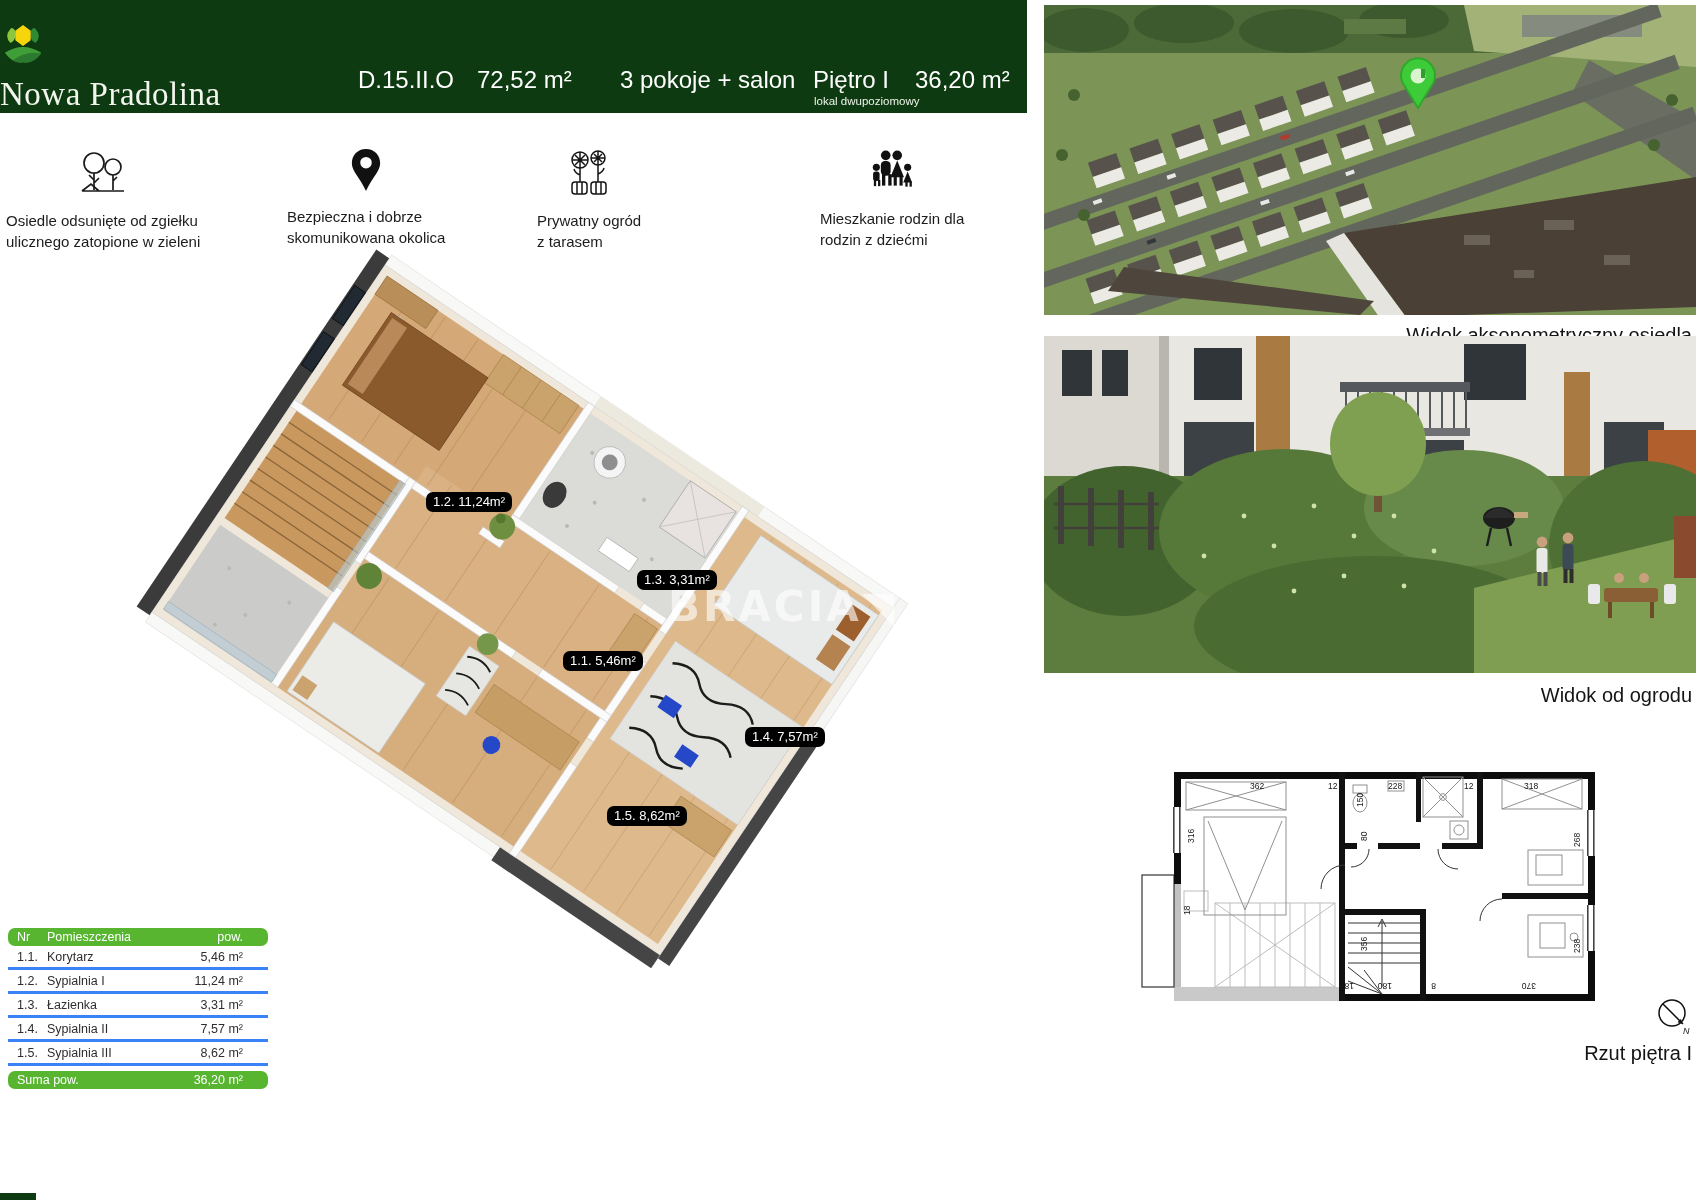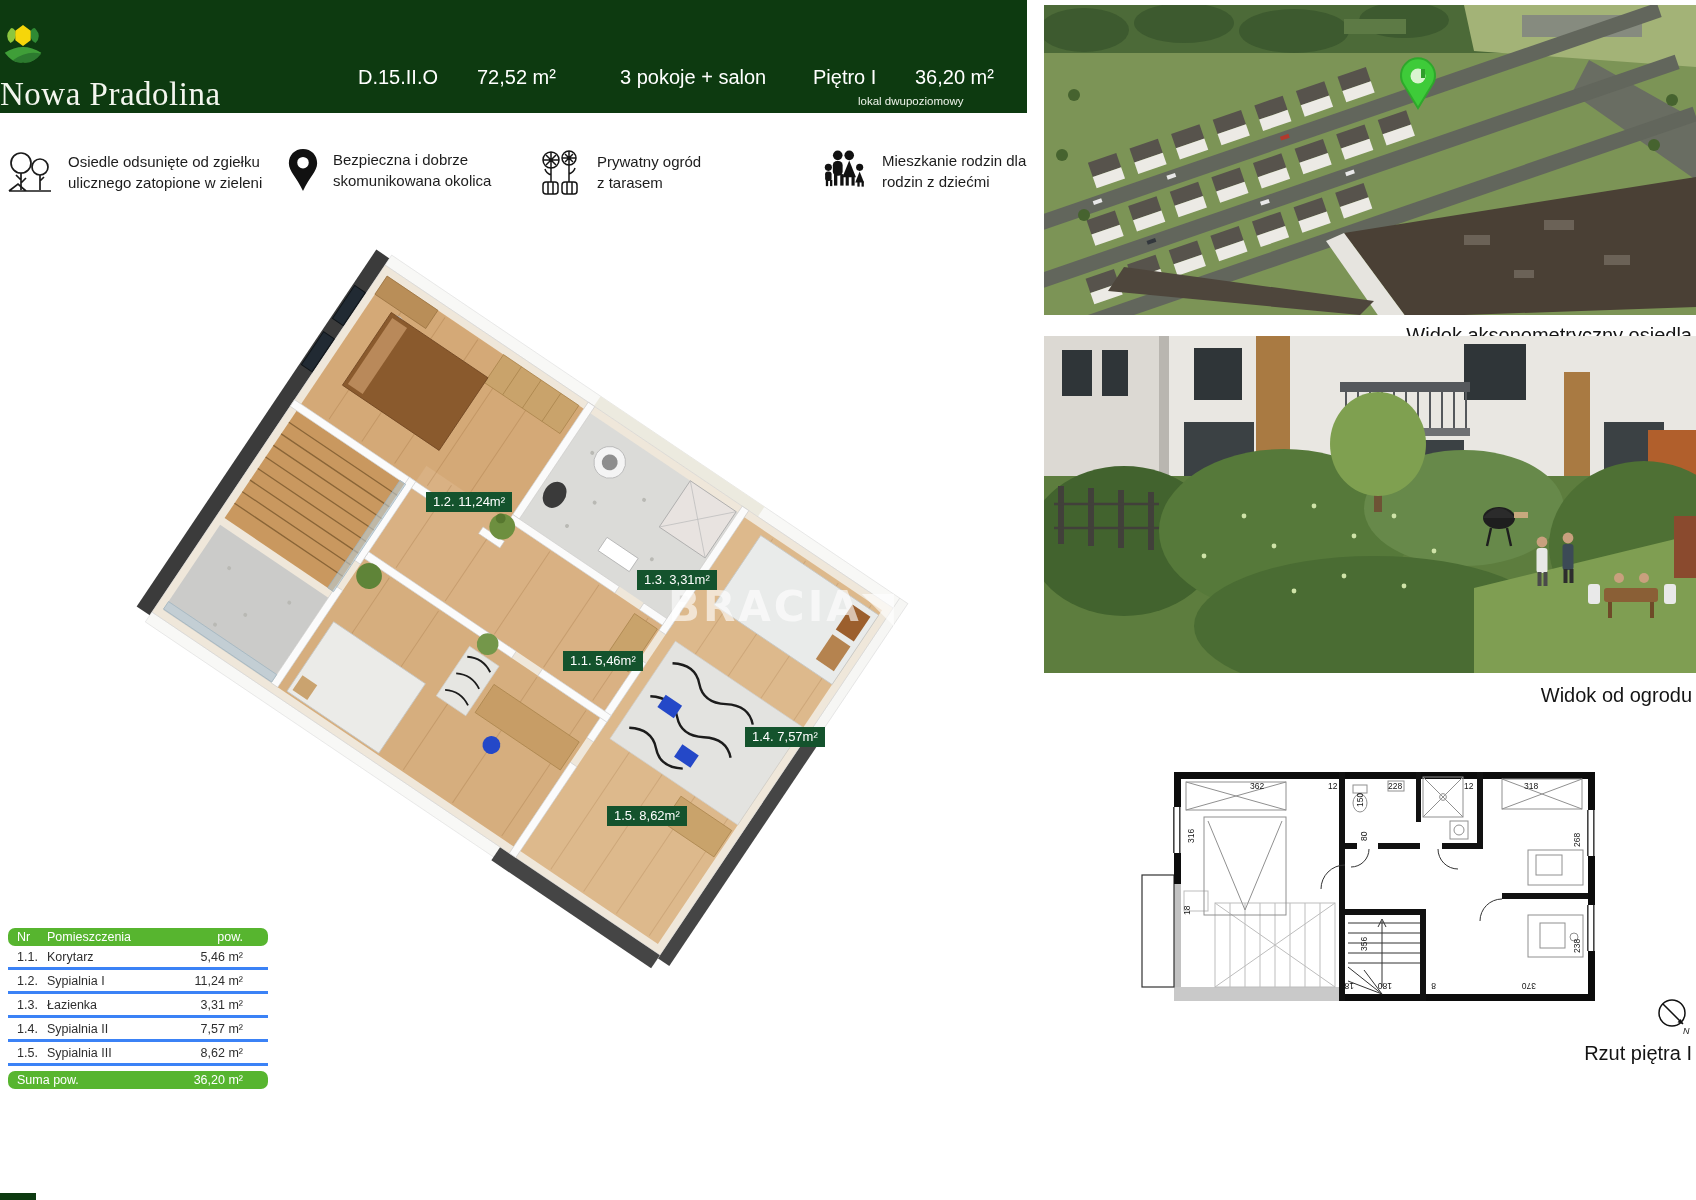--- a/index.html
+++ b/index.html
@@ -3,31 +3,31 @@
 <meta charset="utf-8">
 <style>
   html,body{margin:0;padding:0;}
   body{width:1696px;height:1200px;position:relative;background:#fff;
        font-family:"Liberation Sans",sans-serif;overflow:hidden;}
 
   
   .header-bar{position:absolute;left:0;top:0;width:1027px;height:113px;background:#0d3a10;color:#fff;}
   .brand-block{position:absolute;left:0;top:22px;width:268px;text-align:left;}
   .brand-name{font-family:"Liberation Serif",serif;font-size:33px;color:#f3f6ee;letter-spacing:.5px;margin-top:2px;}
-  .spec{position:absolute;top:66px;font-size:20px;color:#fff;white-space:nowrap;}
+  .spec{position:absolute;top:66px;font-size:24px;color:#fff;white-space:nowrap;}
   .spec-sub{position:absolute;top:95px;font-size:11.5px;color:#eef4ea;white-space:nowrap;}
 
   
-  .feature{position:absolute;top:148px;display:flex;align-items:center;gap:14px;}
+  .feature{position:absolute;top:148px;display:flex;align-items:center;gap:14px;flex-direction:column;}
   .feature .txt{font-size:15px;line-height:21px;color:#1c1c1c;}
 
   
   .plan3d-wrap{position:absolute;left:120px;top:230px;width:800px;height:760px;}
-  .room-label{position:absolute;background:#14532d;color:#fff;font-size:13px;line-height:20px;
-              padding:0 7px;white-space:nowrap;}
+  .room-label{position:absolute;background:#000000;color:#fff;font-size:13px;line-height:20px;
+              padding:0 7px;white-space:nowrap;border-radius:7px;}
   .watermark{position:absolute;left:548px;top:352px;font-family:"DejaVu Sans",sans-serif;
              font-weight:bold;font-size:42px;letter-spacing:3px;color:rgba(255,255,255,.62);white-space:nowrap;}
 
   
   .room-table{position:absolute;left:8px;top:928px;width:260px;font-size:12.5px;color:#2e2e2e;}
   .rt-row{display:flex;align-items:center;height:21px;border-bottom:3px solid #3b82f6;}
   .rt-head,.rt-total{background:#57b52f;color:#fff;height:18px;border-bottom:none;border-radius:7px;}
   .rt-total{margin-top:5px;}
   .rt-nr{width:30px;padding-left:9px;}
   .rt-name{flex:1;}
@@ -50,21 +50,21 @@
       <polygon points="23,3 31,9 31,19 23,25 15,19 15,9" fill="#f6d60a"></polygon>
       <path d="M4 32 Q23 20 42 32 Q33 44 23 42 Q13 44 4 32 Z" fill="#3f9e38"></path>
       <path d="M12 40 Q27 29 42 33 Q33 44 23 42 Q17 43 12 40 Z" fill="#2c7a2f"></path>
     </svg>
     <div class="brand-name">Nowa Pradolina</div>
   </div>
   <div class="spec" style="left:358px">D.15.II.O</div>
   <div class="spec" style="left:477px">72,52 m²</div>
   <div class="spec" style="left:620px">3 pokoje + salon</div>
   <div class="spec" style="left:813px">Piętro I</div>
-  <div class="spec-sub" style="left:858px">lokal dwupoziomowy</div>
+  <div class="spec-sub" style="left:814px">lokal dwupoziomowy</div>
   <div class="spec" style="left:915px">36,20 m²</div>
 </div>
 
 <div class="feature" style="left:6px">
   <svg width="48" height="48" viewBox="0 0 46 48" fill="none" stroke="#1a1a1a" stroke-width="1.7">
     <circle cx="14" cy="15" r="10"></circle>
       <path d="M14 25 V42 M14 32 L9 27 M14 35 L19 30"></path>
     <circle cx="33" cy="19" r="8"></circle>
       <path d="M33 27 V42 M33 33 L37 29"></path>
     <path d="M2 43 L11 36 L19 43 M2 43 H44"></path>

